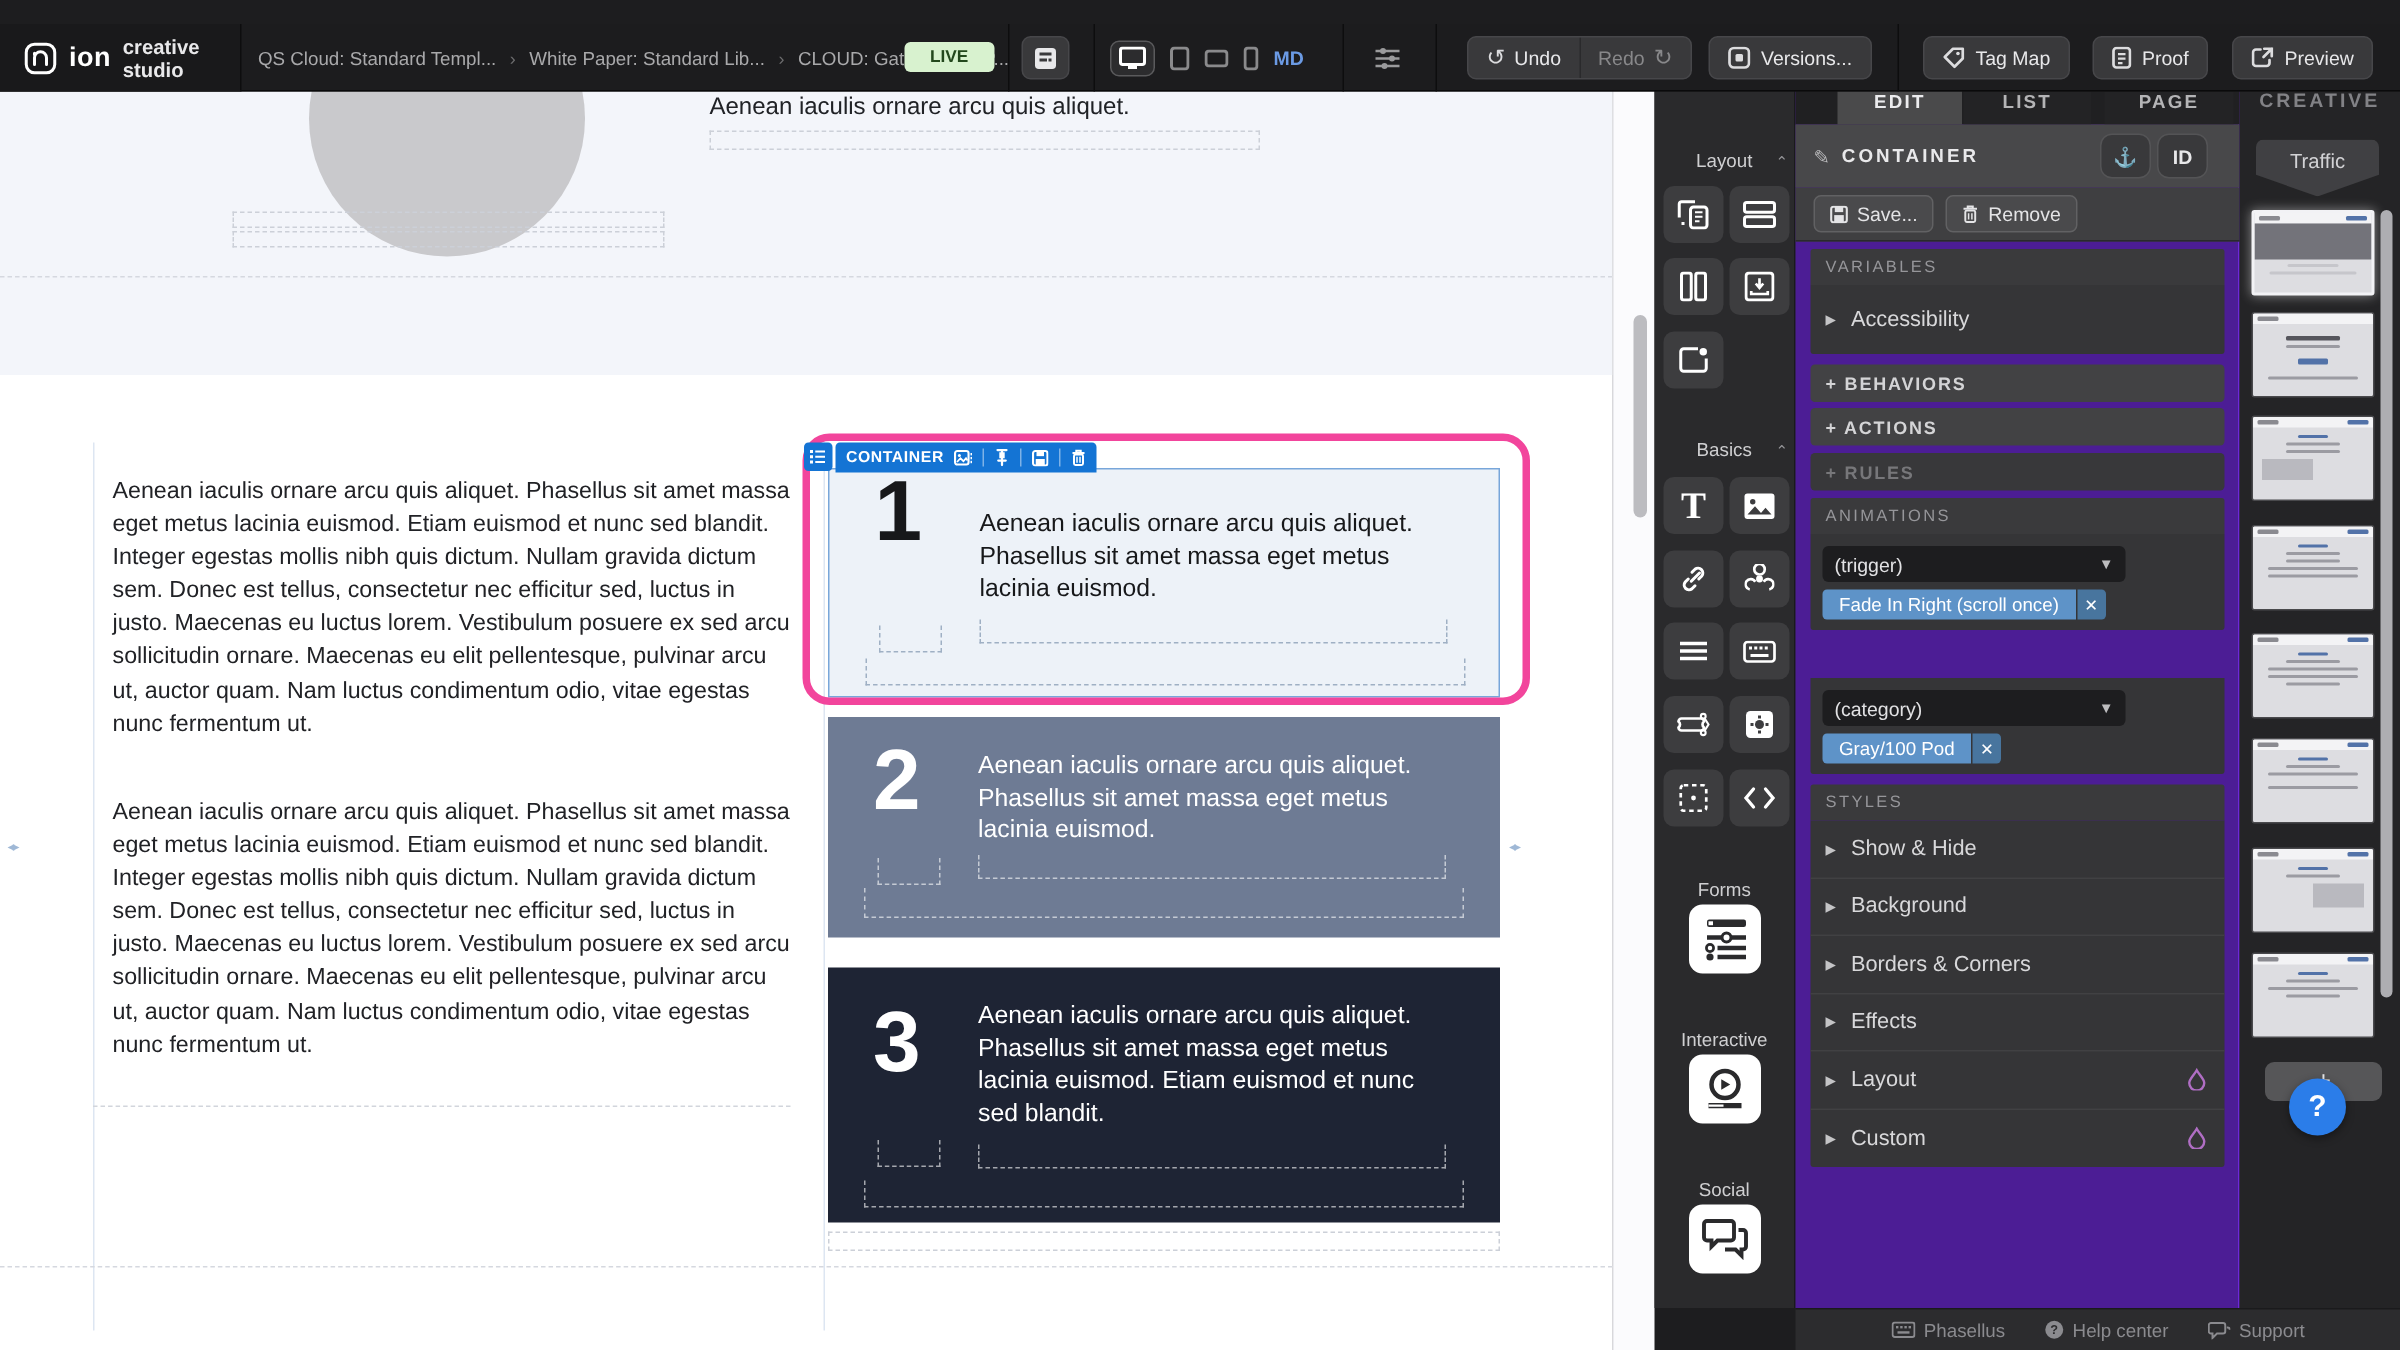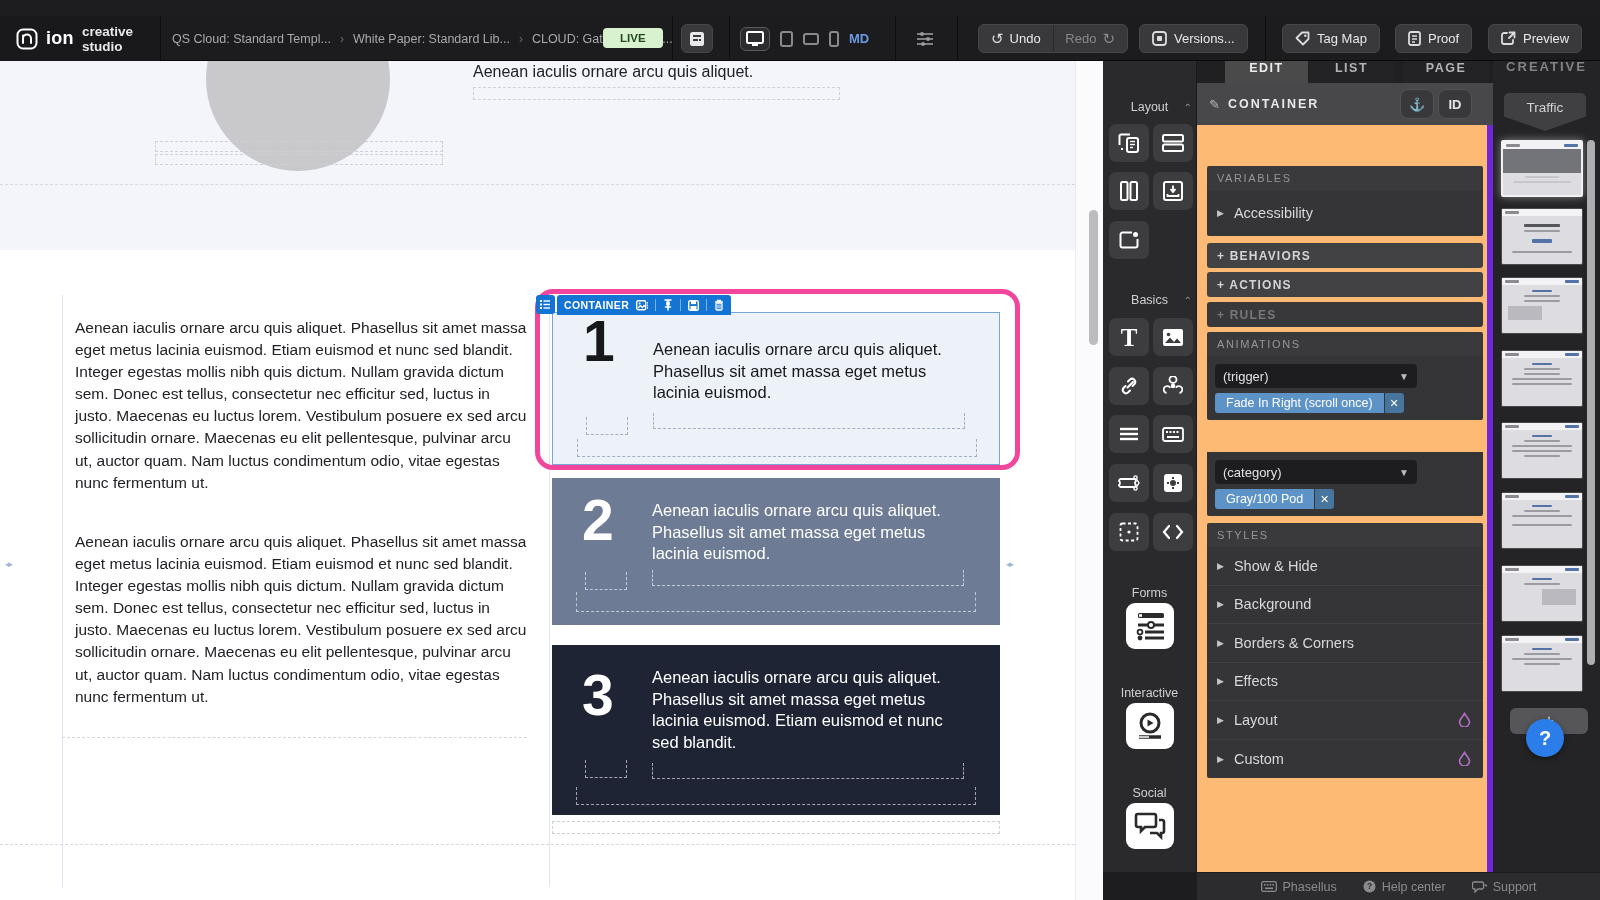--- a/index.html
+++ b/index.html
@@ -57,21 +57,21 @@
   .gutter-thumb { position:absolute; left:13px; top:165px; width:9px; height:135px; background:#bcbcc0; border-radius:5px; }
 
   
   .toolbox { position:absolute; left:1103px; top:45px; width:94px; height:827px; background:#2a2a2c; border-right:1px solid #1a1a1c; }
   .tool-label { position:absolute; width:100%; text-align:center; color:#cfcfd1; font-size:12.5px; }
   .tool-caret { position:absolute; right:4px; color:#97979a; font-size:10px; }
   .tool-btn { position:absolute; width:40px; height:38px; background:#3d3d3f; border-radius:7px; display:flex; align-items:center; justify-content:center; }
   .tool-big { position:absolute; left:23px; width:48px; height:46px; background:#ffffff; border-radius:9px; display:flex; align-items:center; justify-content:center; }
 
   
-  .panel { position:absolute; left:1197px; top:45px; width:296px; height:827px; background:#fdba74; border-right:6px solid #6d28d9; }
+  .panel { position:absolute; left:1197px; top:45px; width:296px; height:827px; background:#4c1d95; border-right:1px solid #6d28d9; }
   .panel-topstrip { position:absolute; left:0; top:0; width:296px; height:38px; background:#202022; }
   .tab { position:absolute; top:8px; height:30px; border-radius:6px 6px 0 0; display:flex; align-items:center; justify-content:center; font-size:12.5px; font-weight:bold; letter-spacing:1.5px; }
   .tab.active { background:#4a4a4b; color:#ececee; }
   .tab.idle { background:#232325; color:#b4b4b6; }
   .hdrblock { position:absolute; left:0; top:38px; width:296px; height:42px; background:#48484a; display:flex; align-items:center; }
   .hdr-title { color:#e9e9eb; font-size:12.5px; font-weight:bold; letter-spacing:2px; margin-left:8px; }
   .sq-btn { position:absolute; width:34px; height:30px; top:6px; background:#39393b; border:1px solid #545456; border-radius:8px; display:flex; align-items:center; justify-content:center; color:#e8e8ea; font-weight:bold; font-size:13px; }
   .actrow { position:absolute; left:0; top:80px; width:296px; height:36px; background:#3f3f41; display:flex; align-items:center; gap:8px; padding-left:12px; border-bottom:1px solid #2a2a2c; }
   .mini-btn { height:25px; background:#4a4a4c; border:1px solid #616163; border-radius:5px; display:flex; align-items:center; gap:6px; padding:0 10px; color:#e4e4e6; font-size:13px; }
   .sec-hdr { position:absolute; left:10px; width:276px; height:24px; background:#3a3a3c; color:#96969a; font-size:11px; letter-spacing:1.6px; display:flex; align-items:center; padding-left:10px; border-radius:2px 2px 0 0; }
@@ -508,20 +508,39 @@
     <div class="tab active" style="left:28px; width:83px;">EDIT</div>
     <div class="tab idle" style="left:112px; width:85px;">LIST</div>
     <div class="tab idle" style="left:206px; width:86px;">PAGE</div>
 
     <div class="hdrblock">
       <span style="margin-left:12px; color:#b9b9bb; font-size:13px;">✎</span>
       <span class="hdr-title">CONTAINER</span>
       <span class="sq-btn" style="left:203px;">⚓</span>
       <span class="sq-btn" style="left:241px;">ID</span>
     </div>
+    <div class="actrow">
+      <div class="mini-btn">
+        <svg width="12" height="12" viewBox="0 0 12 12">
+            <rect x="0.8" y="0.8" width="10.4" height="10.4" rx="1.5" fill="none" stroke="#e4e4e6" stroke-width="1.4"></rect>
+            <rect x="3.2" y="0.8" width="5.6" height="3.6" fill="#e4e4e6"></rect>
+            <rect x="2.8" y="6.4" width="6.4" height="4.8" fill="#e4e4e6"></rect>
+          </svg>
+        <span>Save...</span>
+      </div>
+      <div class="mini-btn">
+        <svg width="11" height="13" viewBox="0 0 11 13">
+            <path d="M1 3.2 h9 M3.8 3.2 V1.6 h3.4 v1.6" fill="none" stroke="#e4e4e6" stroke-width="1.3"></path>
+            <rect x="2.2" y="4.4" width="6.6" height="7.6" rx="1" fill="none" stroke="#e4e4e6" stroke-width="1.3"></rect>
+            <line x1="4.4" y1="6.2" x2="4.4" y2="10.4" stroke="#e4e4e6" stroke-width="1"></line>
+            <line x1="6.6" y1="6.2" x2="6.6" y2="10.4" stroke="#e4e4e6" stroke-width="1"></line>
+          </svg>
+        <span>Remove</span>
+      </div>
+    </div>
 
     <div class="sec-hdr" style="top:121px">VARIABLES</div>
     <div class="sec-body" style="top:145px; height:46px; display:flex; align-items:center;">
       <div class="exp-row">
         <span class="tri">▶</span>
         <span>Accessibility</span>
       </div>
     </div>
 
     <div class="plus-bar" style="top:198px">+ BEHAVIORS</div>

